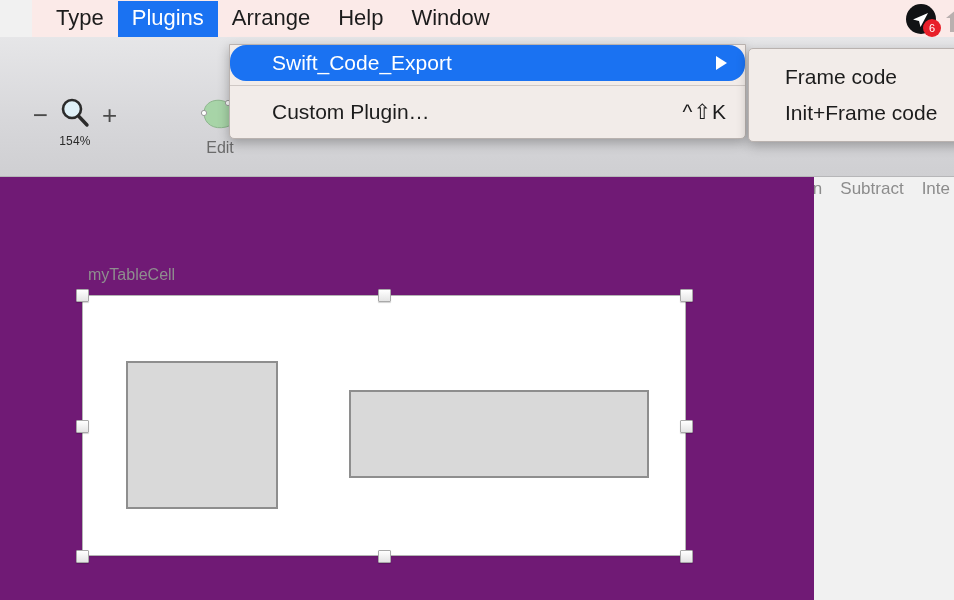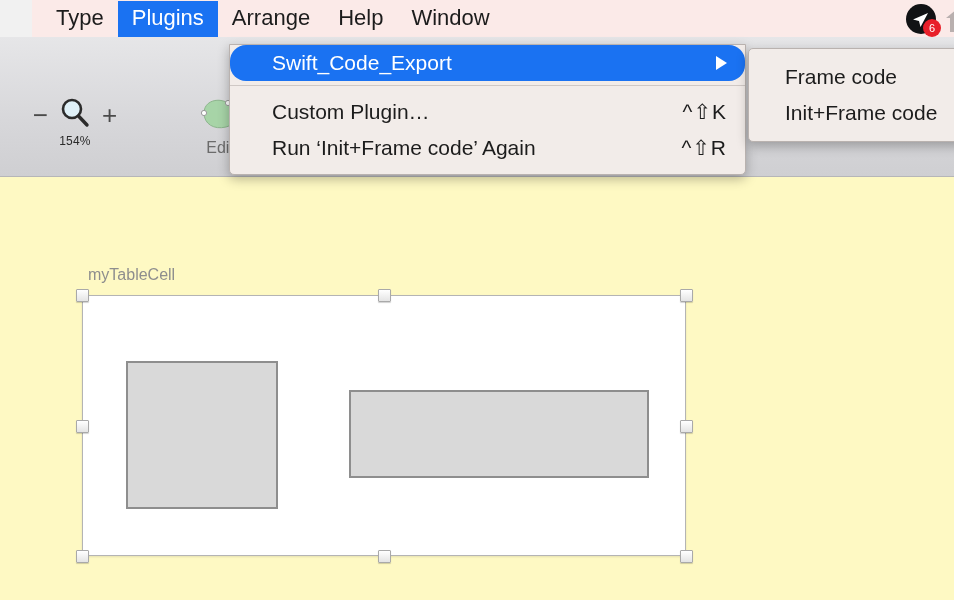--- a/index.html
+++ b/index.html
@@ -81,22 +81,22 @@
   .bool-ops {
     position: absolute; right: 0; top: 142px;
     display: flex; gap: 18px; padding-right: 4px;
     font-size: 17px; color: #8c8c8c;
   }
   .bool-op { white-space: nowrap; }
 
   
   #canvas {
     position: absolute; left: 0; top: 177px;
-    width: 954px; height: 423px;
-    background: #fef9c3;
+    width: 814px; height: 423px;
+    background: #701a75;
   }
   #shape-label {
     position: absolute; left: 88px; top: 89px;
     font-size: 16px; color: #8e8e8e;
   }
   #selection-box {
     position: absolute; left: 82px; top: 118px;
     width: 604px; height: 261px;
     background: #ffffff;
     box-shadow: 0 1px 2px rgba(0,0,0,0.10);
@@ -268,24 +268,20 @@
   <div id="plugins-menu">
     <div class="menu-item highlighted">
       <span class="label">Swift_Code_Export</span>
       <span class="submenu-arrow"></span>
     </div>
     <div class="menu-separator"></div>
     <div class="menu-item">
       <span class="label">Custom Plugin…</span>
       <span class="shortcut">^⇧K</span>
     </div>
-    <div class="menu-item">
-      <span class="label">Run ‘Init+Frame code’ Again</span>
-      <span class="shortcut">^⇧R</span>
-    </div>
   </div>
 
   <div id="export-submenu">
     <div class="sub-item">Frame code</div>
     <div class="sub-item">Init+Frame code</div>
   </div>
 
 </div>
 
 </body></html>

